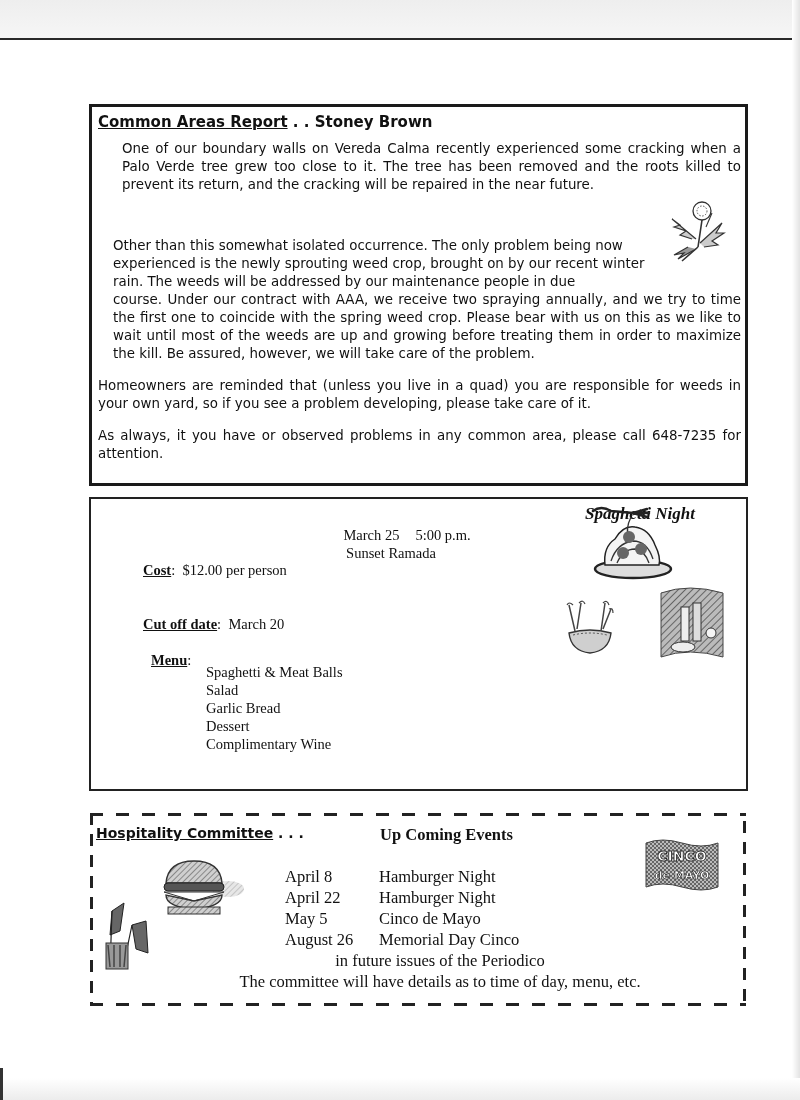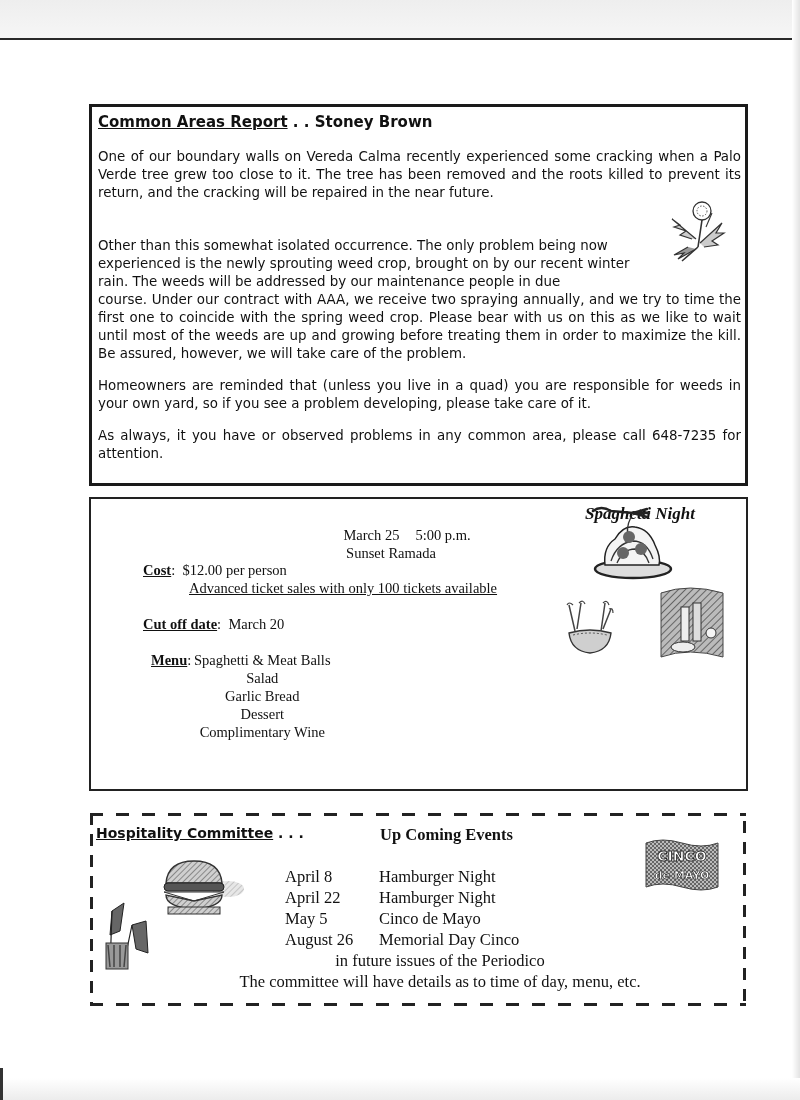--- a/index.html
+++ b/index.html
@@ -28,43 +28,43 @@
     .report-box {
       position: absolute; left: 89px; top: 104px; width: 653px; height: 376px;
       border: 3px solid #1a1a1a; box-sizing: content-box;
       font-family: "DejaVu Sans", sans-serif; font-size: 13.4px; line-height: 18px;
     }
     .report-title {
       position: absolute; left: 6px; top: 6px; font-weight: bold; font-size: 15px;
     }
     .report-title .u { text-decoration: underline; }
     .para { position: absolute; left: 6px; right: 4px; margin: 0; text-align: justify; }
-    .p1 { top: 41px; }
-    .p2 { top: 130px; }
+    .p1 { top: 33px; margin-left: 24px; }
+    .p2 { top: 130px; margin-left: 15px; }
     .p3 { top: 270px; }
     .p4 { top: 320px; }
     .p2 .narrow { display: block; width: 548px; text-align: left; }
     .dandelion { position: absolute; left: 568px; top: 92px; width: 70px; height: 66px; }
 
     
     .spaghetti-box {
       position: absolute; left: 89px; top: 497px; width: 655px; height: 290px;
       border: 2px solid #222;
       font-family: "Liberation Serif", serif; font-size: 14.5px; line-height: 18px;
     }
     .sp-title { position: absolute; left: 4px; width: 600px; top: 6px; text-align: right; font-weight: bold; font-size: 17px; font-style: italic; }
     .sp-date { position: absolute; left: 0; width: 600px; top: 27px; text-align: center; padding-left: 16px; }
     .sp-date span + span { margin-left: 16px; }
     .sp-venue { position: absolute; left: 0; width: 600px; top: 45px; text-align: center; }
     .lbl { font-weight: bold; text-decoration: underline; }
     .sp-cost { position: absolute; left: 52px; top: 62px; }
     .sp-cost-note { position: absolute; left: 98px; top: 80px; text-decoration: underline; }
     .sp-cutoff { position: absolute; left: 52px; top: 116px; }
     .sp-menu-label { position: absolute; left: 52px; top: 152px; margin-left: 8px; }
-    .sp-menu-list { position: absolute; left: 103px; top: 152px; margin: 0; padding: 0; list-style: none; text-align: center; }
+    .sp-menu-list { position: absolute; left: 103px; top: 152px; margin: 12px; padding: 0; list-style: none; }
     .sp-menu-list li { height: 18px; }
     .sp-contact { position: absolute; left: 52px; top: 261px; font-weight: bold; }
     .img-spaghetti { position: absolute; left: 498px; top: 4px; width: 84px; height: 80px; }
     .img-salad { position: absolute; left: 474px; top: 100px; width: 50px; height: 58px; }
     .img-wine { position: absolute; left: 568px; top: 88px; width: 66px; height: 74px; }
 
     
     .hosp-box {
       position: absolute; left: 90px; top: 813px; width: 656px; height: 192px;
       font-family: "Liberation Serif", serif; font-size: 16.5px; line-height: 21px;
@@ -128,21 +128,20 @@
 <section class="spaghetti-box">
   <div class="sp-title">Spaghetti Night</div>
   <div class="sp-date">
     <span>March 25</span><span>5:00 p.m.</span>
   </div>
   <div class="sp-venue">Sunset Ramada</div>
 
   <div class="sp-cost">
     <span class="lbl">Cost</span>:&nbsp;&nbsp;<span>$12.00 per person</span>
   </div>
-  <div class="sp-cost-note">Advanced ticket sales with only 100 tickets available</div>
 
   <div class="sp-cutoff">
     <span class="lbl">Cut off date</span>:&nbsp;&nbsp;<span>March 20</span>
   </div>
 
   <div class="sp-menu-label">
     <span class="lbl">Menu</span>:
   </div>
   <ul class="sp-menu-list">
     <li>Spaghetti &amp; Meat Balls</li>

